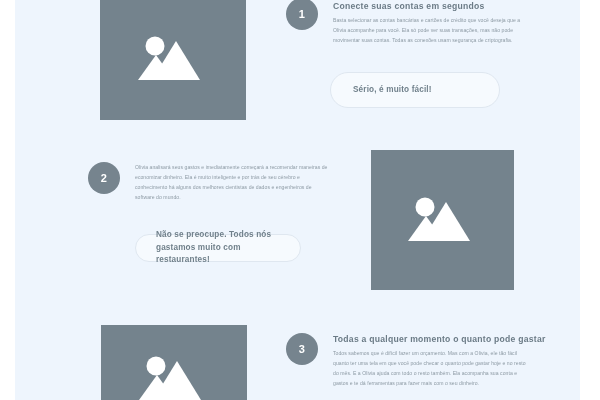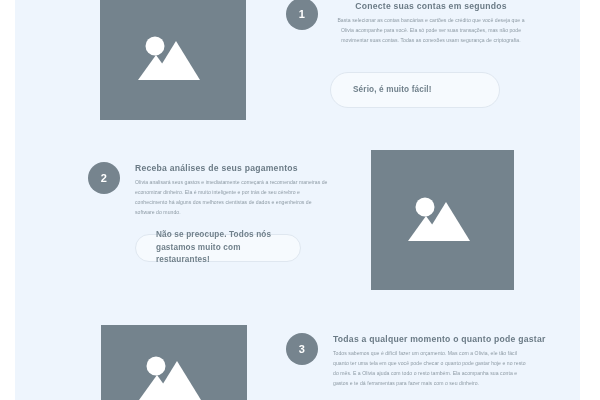--- a/index.html
+++ b/index.html
@@ -95,35 +95,34 @@
       <circle cx="21" cy="15" r="9.5" fill="#ffffff"></circle>
       <polygon points="42,10 66,49 18,49" fill="#ffffff"></polygon>
       <polygon points="22,24 40,49 4,49" fill="#ffffff"></polygon>
     </svg>
   </div>
 
   <div class="step-circle" style="left:271px; top:-2px;">
     <span>1</span>
   </div>
 
-  <div class="txt-block" style="left:318px; top:1px; width:196px;text-align:center;">
+  <div class="txt-block" style="left:318px; top:1px; width:196px;">
     <p class="feat-head">Conecte suas contas em segundos</p>
     <p class="feat-body">Basta selecionar as contas bancárias e cartões de crédito que você deseja que a Olivia acompanhe para você. Ela só pode ver suas transações, mas não pode movimentar suas contas. Todas as conexões usam segurança de criptografia.</p>
   </div>
 
   <div class="pill" style="left:315px; top:72px; width:170px; height:36px; padding:16px 22px;">
     <span class="pill-text">Sério, é muito fácil!</span>
   </div>
 
   <div class="step-circle" style="left:73px; top:162px;">
     <span>2</span>
   </div>
 
   <div class="txt-block" style="left:120px; top:163px; width:196px;">
-    <p class="feat-head">Receba análises de seus pagamentos</p>
     <p class="feat-body">Olivia analisará seus gastos e imediatamente começará a recomendar maneiras de economizar dinheiro. Ela é muito inteligente e por trás de seu cérebro e conhecimento há alguns dos melhores cientistas de dados e engenheiros de software do mundo.</p>
   </div>
 
   <div class="pill" style="left:120px; top:234px; width:166px; height:28px; padding:0 20px;">
     <span class="pill-text">Não se preocupe. Todos nós gastamos muito com restaurantes!</span>
   </div>
 
   <div class="img-ph" style="left:356px; top:150px; width:143px; height:140px;">
     <svg width="78" height="56" viewBox="0 0 78 56" aria-hidden="true">
       <circle cx="21" cy="15" r="9.5" fill="#ffffff"></circle>

